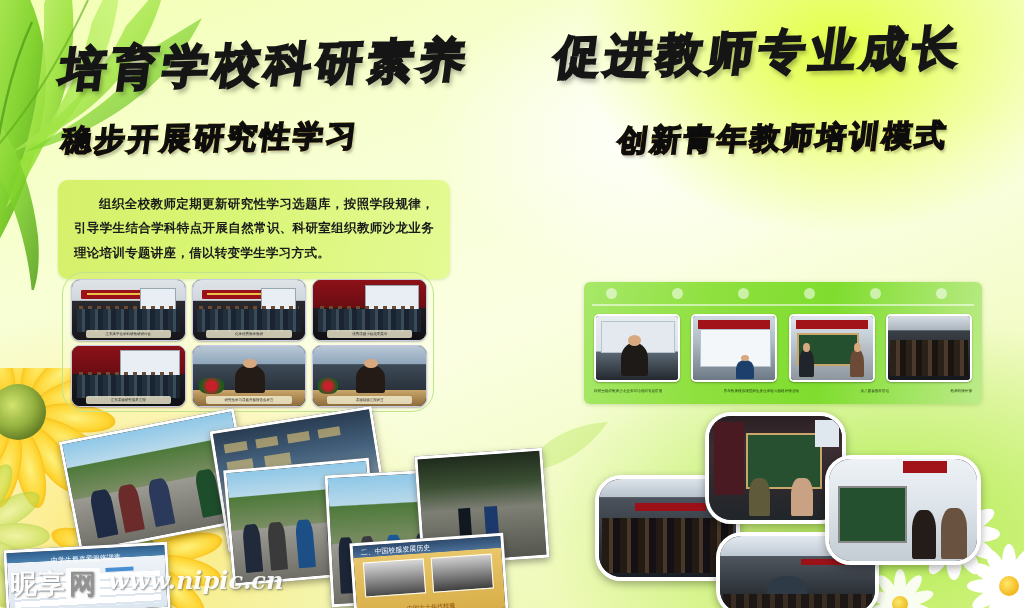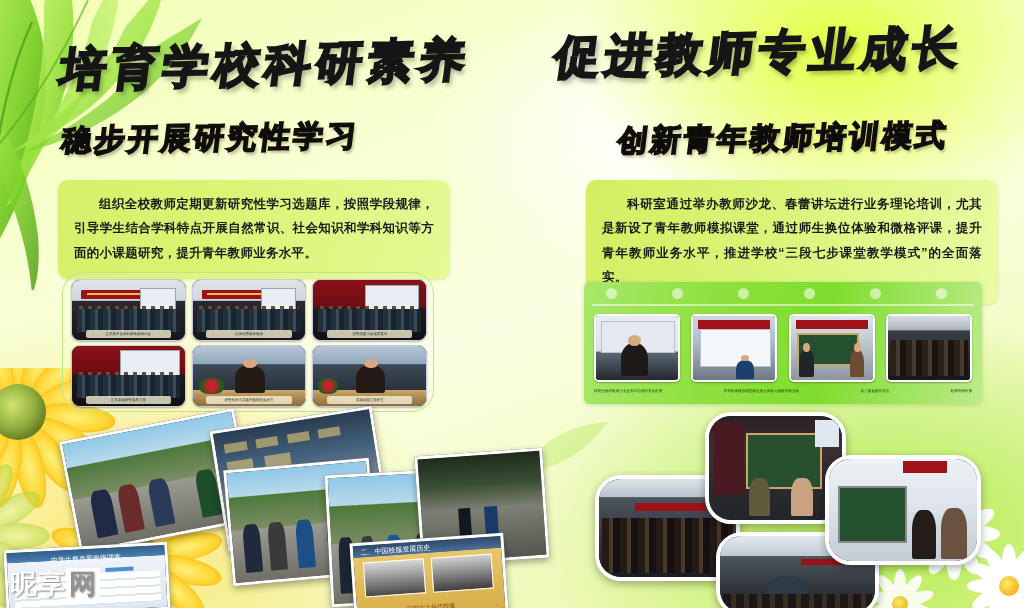--- a/index.html
+++ b/index.html
@@ -370,24 +370,21 @@
   <div class="main-title">
     <span>培育学校科研素养</span>
     <span class="gap"></span>
     <span>促进教师专业成长</span>
   </div>
 
   <div class="sub-title sub-left">稳步开展研究性学习</div>
   <div class="sub-title sub-right">创新青年教师培训模式</div>
 
   <div class="text-panel panel-left">
-    <p>组织全校教师定期更新研究性学习选题库，按照学段规律，引导学生结合学科特点开展自然常识、社会知识和学科知识等方面的小课题研究，提升青年教师业务水平。</p>
-  </div>
-  <div class="text-panel panel-right">
-    <p>科研室通过举办教师沙龙、春蕾讲坛进行业务理论培训，尤其是新设了青年教师模拟课堂，通过师生换位体验和微格评课，提升青年教师业务水平，推进学校“三段七步课堂教学模式”的全面落实。</p>
+    <p>组织全校教师定期更新研究性学习选题库，按照学段规律，引导学生结合学科特点开展自然常识、科研室组织教师沙龙业务理论培训专题讲座，借以转变学生学习方式。</p>
   </div>
 
   <div class="grid-frame">
     <div class="grid-inner">
 
       <div class="gcell">
         <div class="sc sc-hall">
             <div class="sc-banner"></div>
             <div class="sc-screen"></div>
             <div class="sc-heads"></div>
@@ -577,16 +574,17 @@
       <div style="position:absolute;left:6%;top:26%;width:44%;height:52%;background:#25502f;border:2px solid #888;"></div>
       <div style="position:absolute;left:56%;bottom:2%;width:16%;height:48%;background:#241c18;border-radius:40% 40% 6% 6%;"></div>
       <div style="position:absolute;left:76%;bottom:2%;width:17%;height:50%;background:#6a5240;border-radius:40% 40% 6% 6%;"></div>
     </div>
   </div>
 
   <div class="watermark">
     <div class="wm-cn">
       <span>昵</span><span>享</span><b>网</b>
     </div>
+    <div class="wm-url">www.nipic.cn</div>
   </div>
 
 
 </div>
 
 </body></html>

